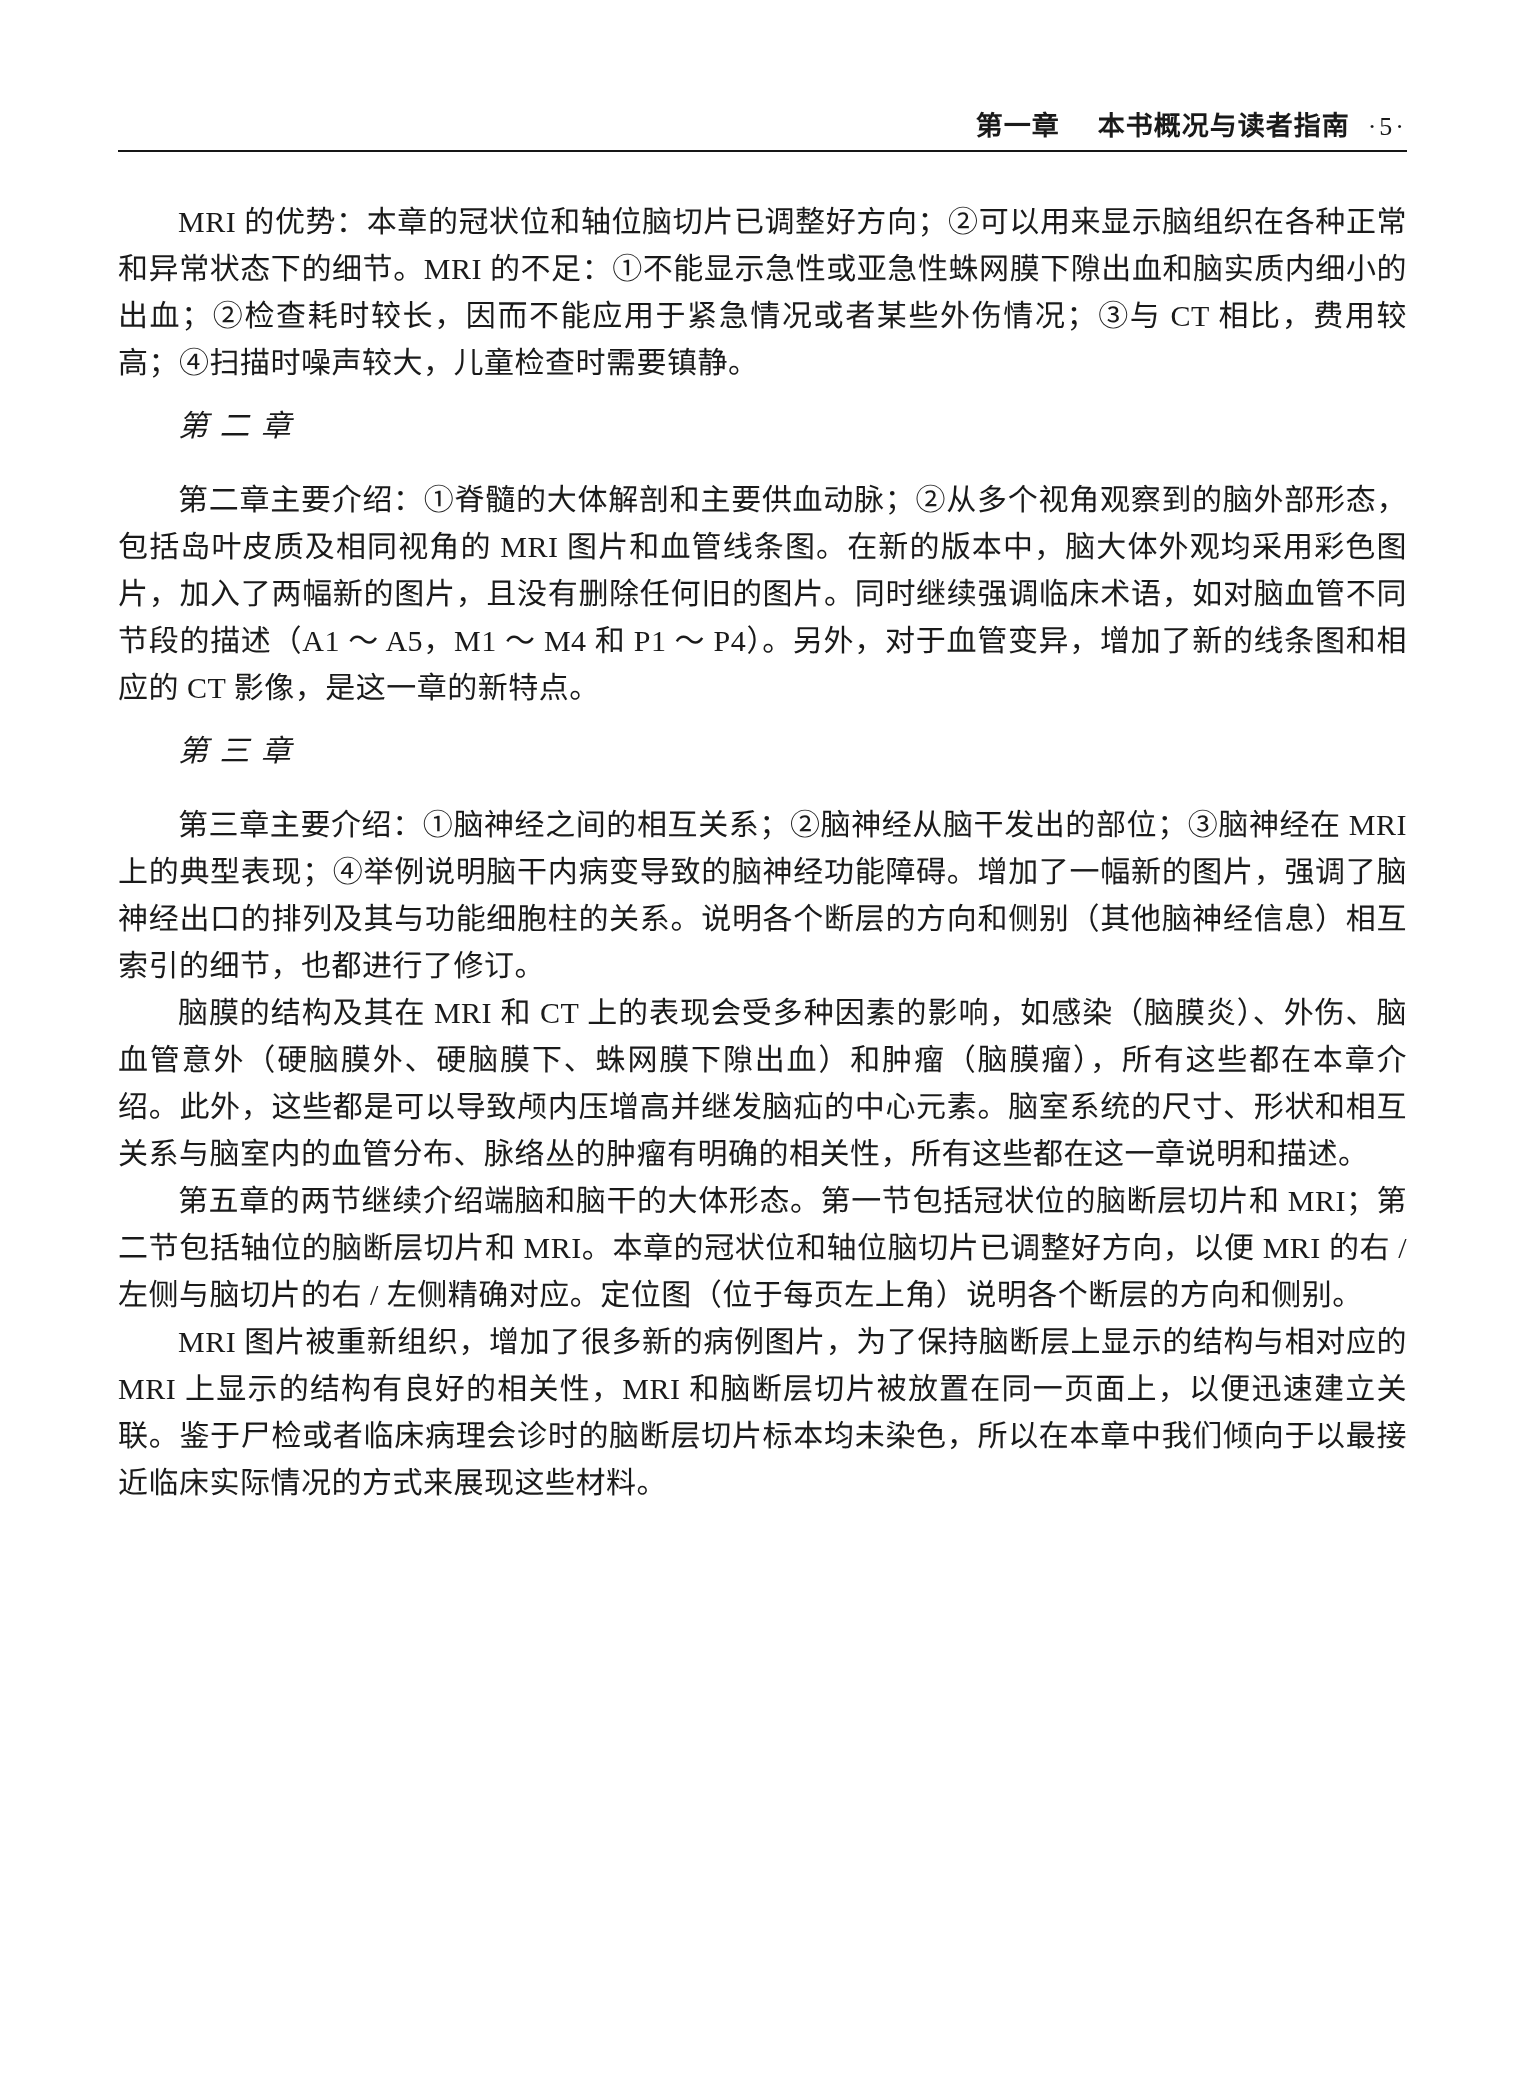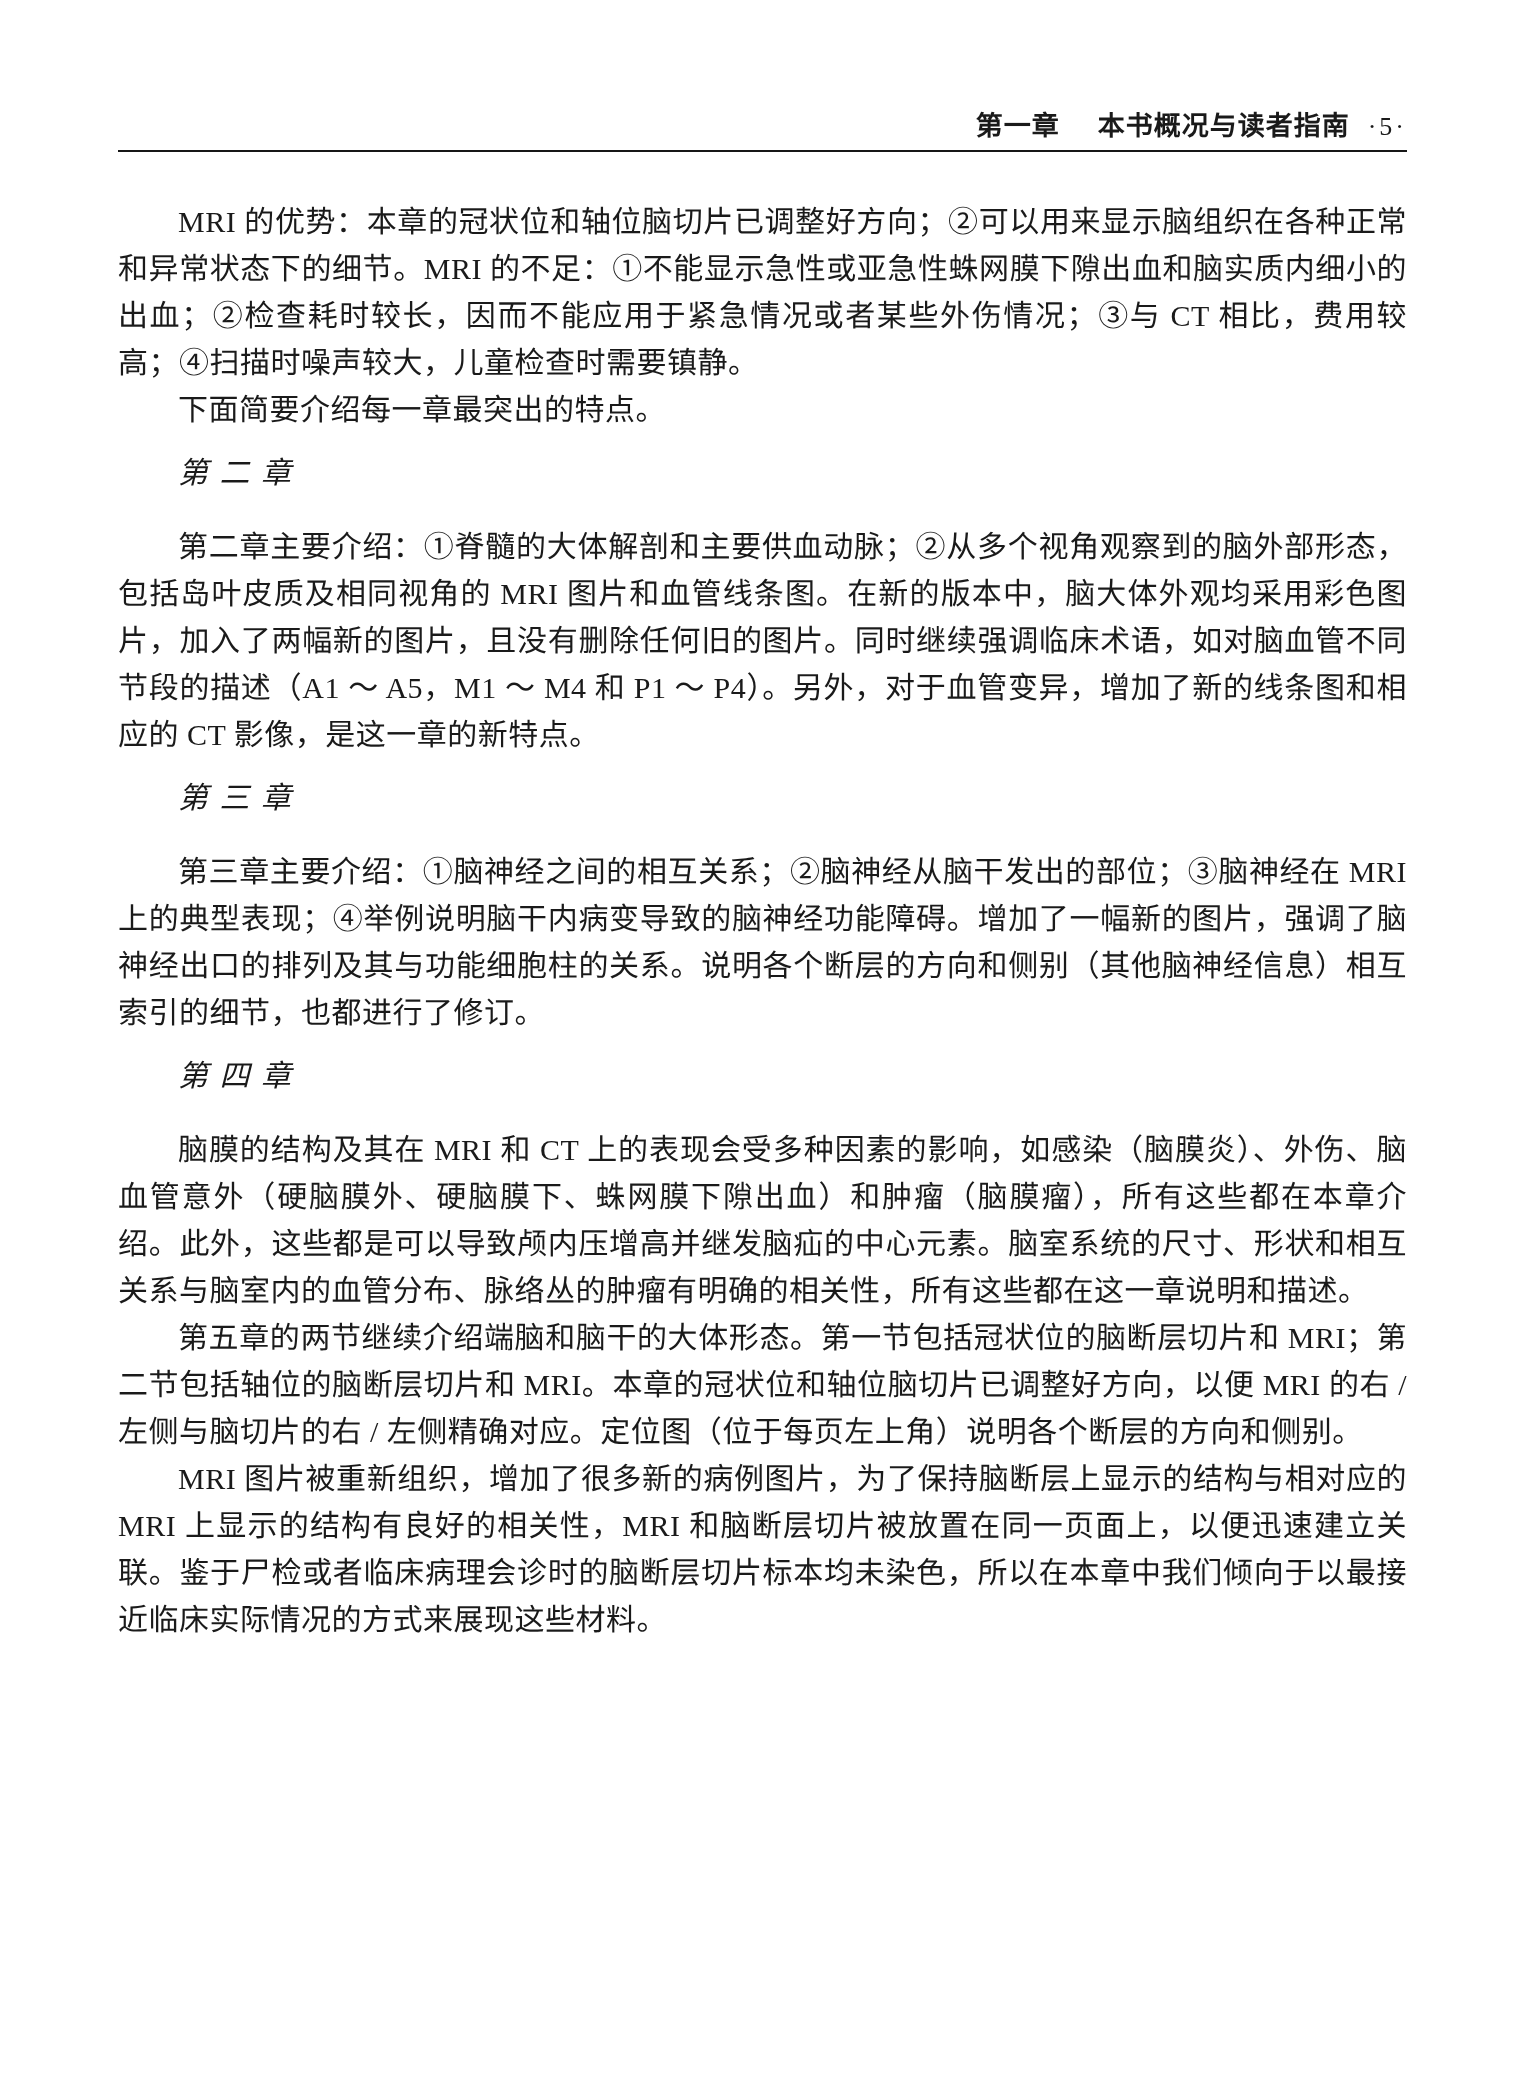--- a/index.html
+++ b/index.html
@@ -69,28 +69,26 @@
 
 <div class="page">
 
   <div class="running-head">
     <span class="chapter">第一章</span><span class="title">本书概况与读者指南</span><span class="page-no">·5·</span>
   </div>
 
   <div class="text-block">
 
     <p class="para">MRI 的优势：本章的冠状位和轴位脑切片已调整好方向；②可以用来显示脑组织在各种正常和异常状态下的细节。MRI 的不足：①不能显示急性或亚急性蛛网膜下隙出血和脑实质内细小的出血；②检查耗时较长，因而不能应用于紧急情况或者某些外伤情况；③与 CT 相比，费用较高；④扫描时噪声较大，儿童检查时需要镇静。</p>
-    <p class="para">下面简要介绍每一章最突出的特点。</p>
 
     <h2 class="section-heading">第 二 章</h2>
     <p class="para">第二章主要介绍：①脊髓的大体解剖和主要供血动脉；②从多个视角观察到的脑外部形态，包括岛叶皮质及相同视角的 MRI 图片和血管线条图。在新的版本中，脑大体外观均采用彩色图片，加入了两幅新的图片，且没有删除任何旧的图片。同时继续强调临床术语，如对脑血管不同节段的描述（A1 ～ A5，M1 ～ M4 和 P1 ～ P4）。另外，对于血管变异，增加了新的线条图和相应的 CT 影像，是这一章的新特点。</p>
 
     <h2 class="section-heading">第 三 章</h2>
     <p class="para">第三章主要介绍：①脑神经之间的相互关系；②脑神经从脑干发出的部位；③脑神经在 MRI 上的典型表现；④举例说明脑干内病变导致的脑神经功能障碍。增加了一幅新的图片，强调了脑神经出口的排列及其与功能细胞柱的关系。说明各个断层的方向和侧别（其他脑神经信息）相互索引的细节，也都进行了修订。</p>
 
-    <h2 class="section-heading">第 四 章</h2>
     <p class="para">脑膜的结构及其在 MRI 和 CT 上的表现会受多种因素的影响，如感染（脑膜炎）、外伤、脑血管意外（硬脑膜外、硬脑膜下、蛛网膜下隙出血）和肿瘤（脑膜瘤），所有这些都在本章介绍。此外，这些都是可以导致颅内压增高并继发脑疝的中心元素。脑室系统的尺寸、形状和相互关系与脑室内的血管分布、脉络丛的肿瘤有明确的相关性，所有这些都在这一章说明和描述。</p>
 
     <p class="para">第五章的两节继续介绍端脑和脑干的大体形态。第一节包括冠状位的脑断层切片和 MRI；第二节包括轴位的脑断层切片和 MRI。本章的冠状位和轴位脑切片已调整好方向，以便 MRI 的右 / 左侧与脑切片的右 / 左侧精确对应。定位图（位于每页左上角）说明各个断层的方向和侧别。</p>
     <p class="para">MRI 图片被重新组织，增加了很多新的病例图片，为了保持脑断层上显示的结构与相对应的 MRI 上显示的结构有良好的相关性，MRI 和脑断层切片被放置在同一页面上，以便迅速建立关联。鉴于尸检或者临床病理会诊时的脑断层切片标本均未染色，所以在本章中我们倾向于以最接近临床实际情况的方式来展现这些材料。</p>
 
   </div>
 </div>
 
 </body></html>

